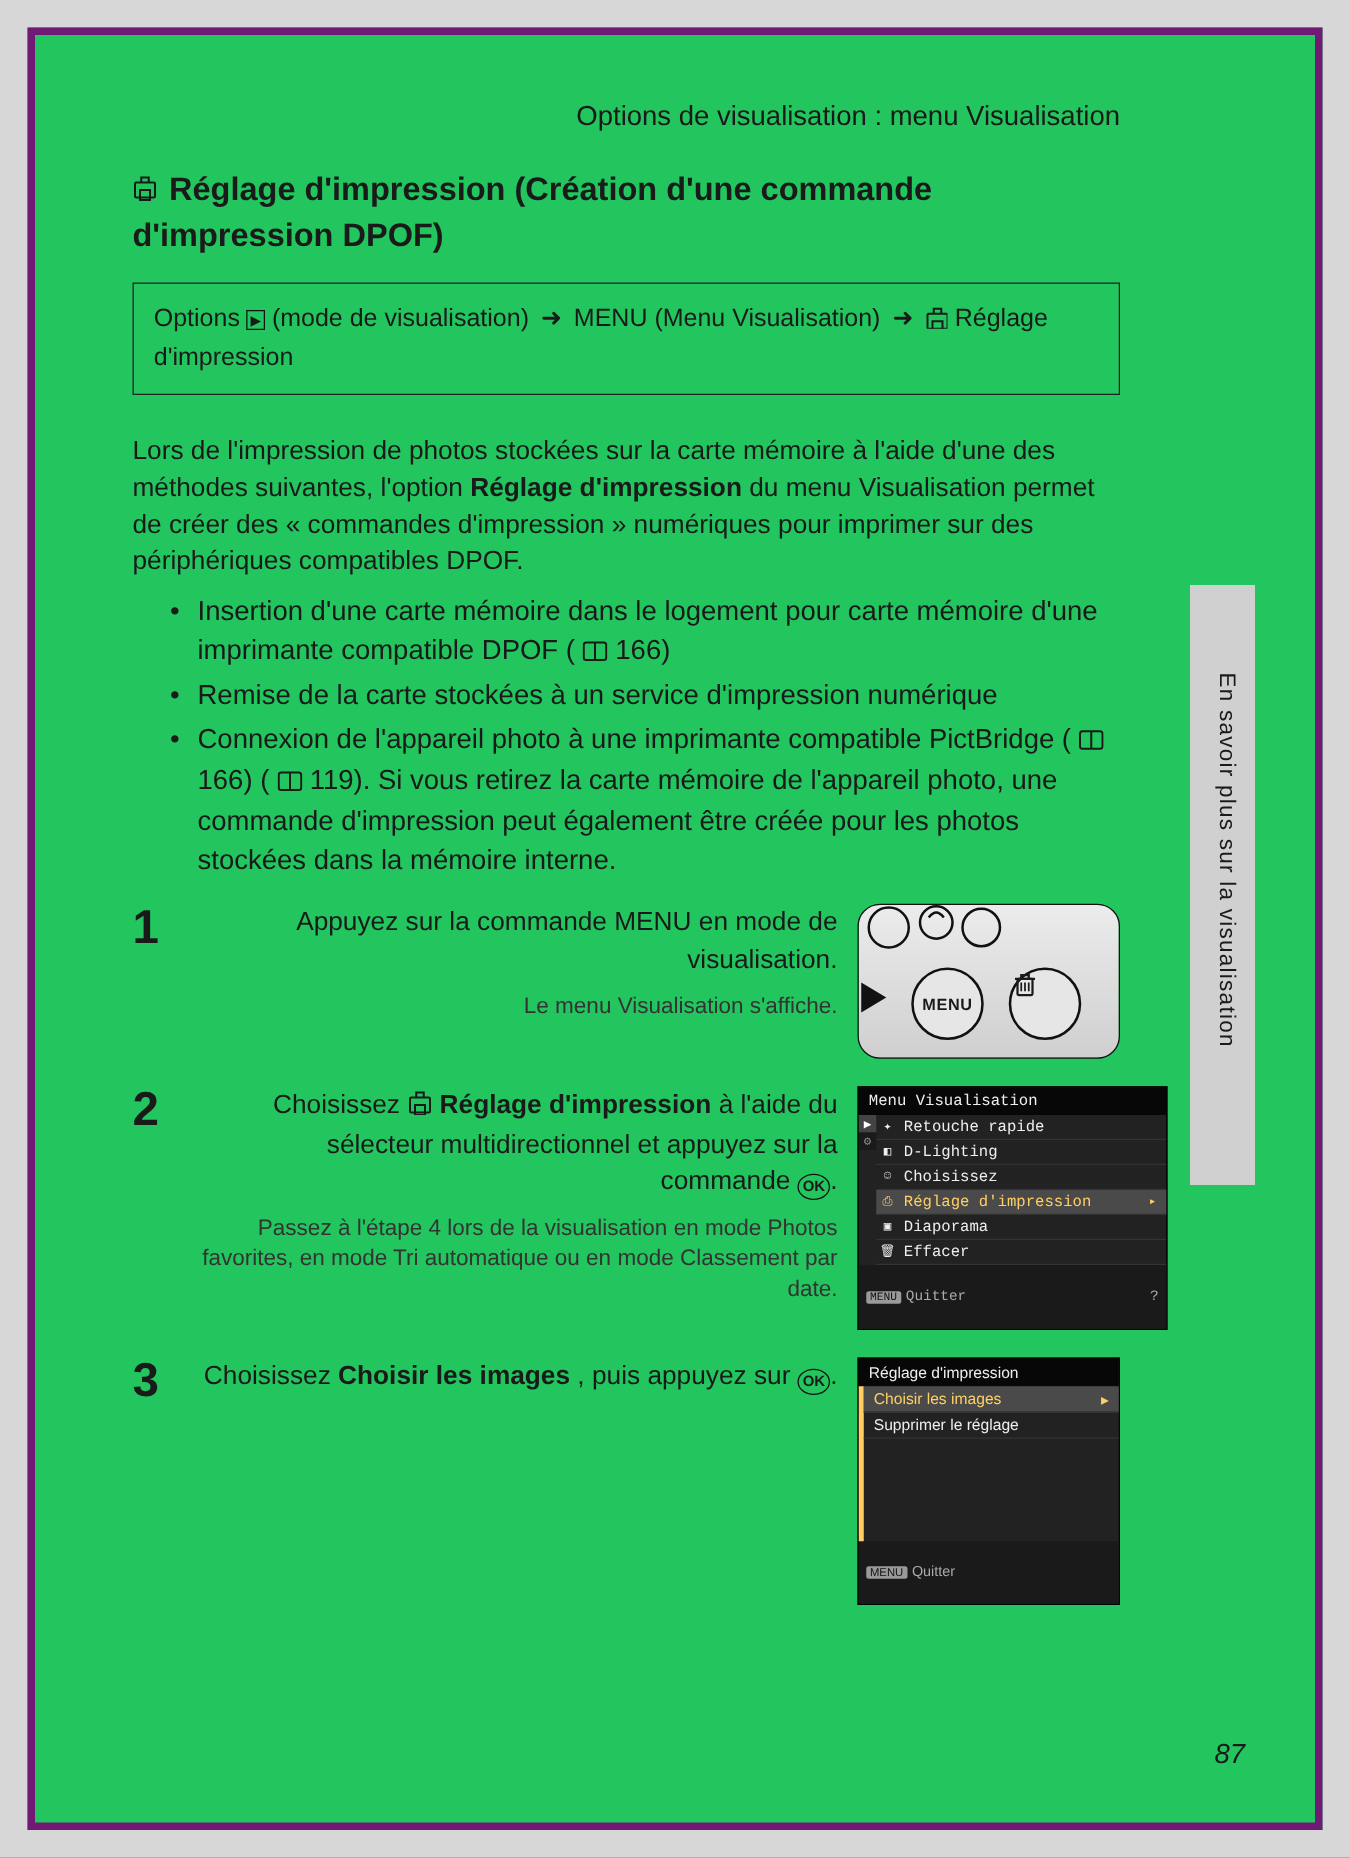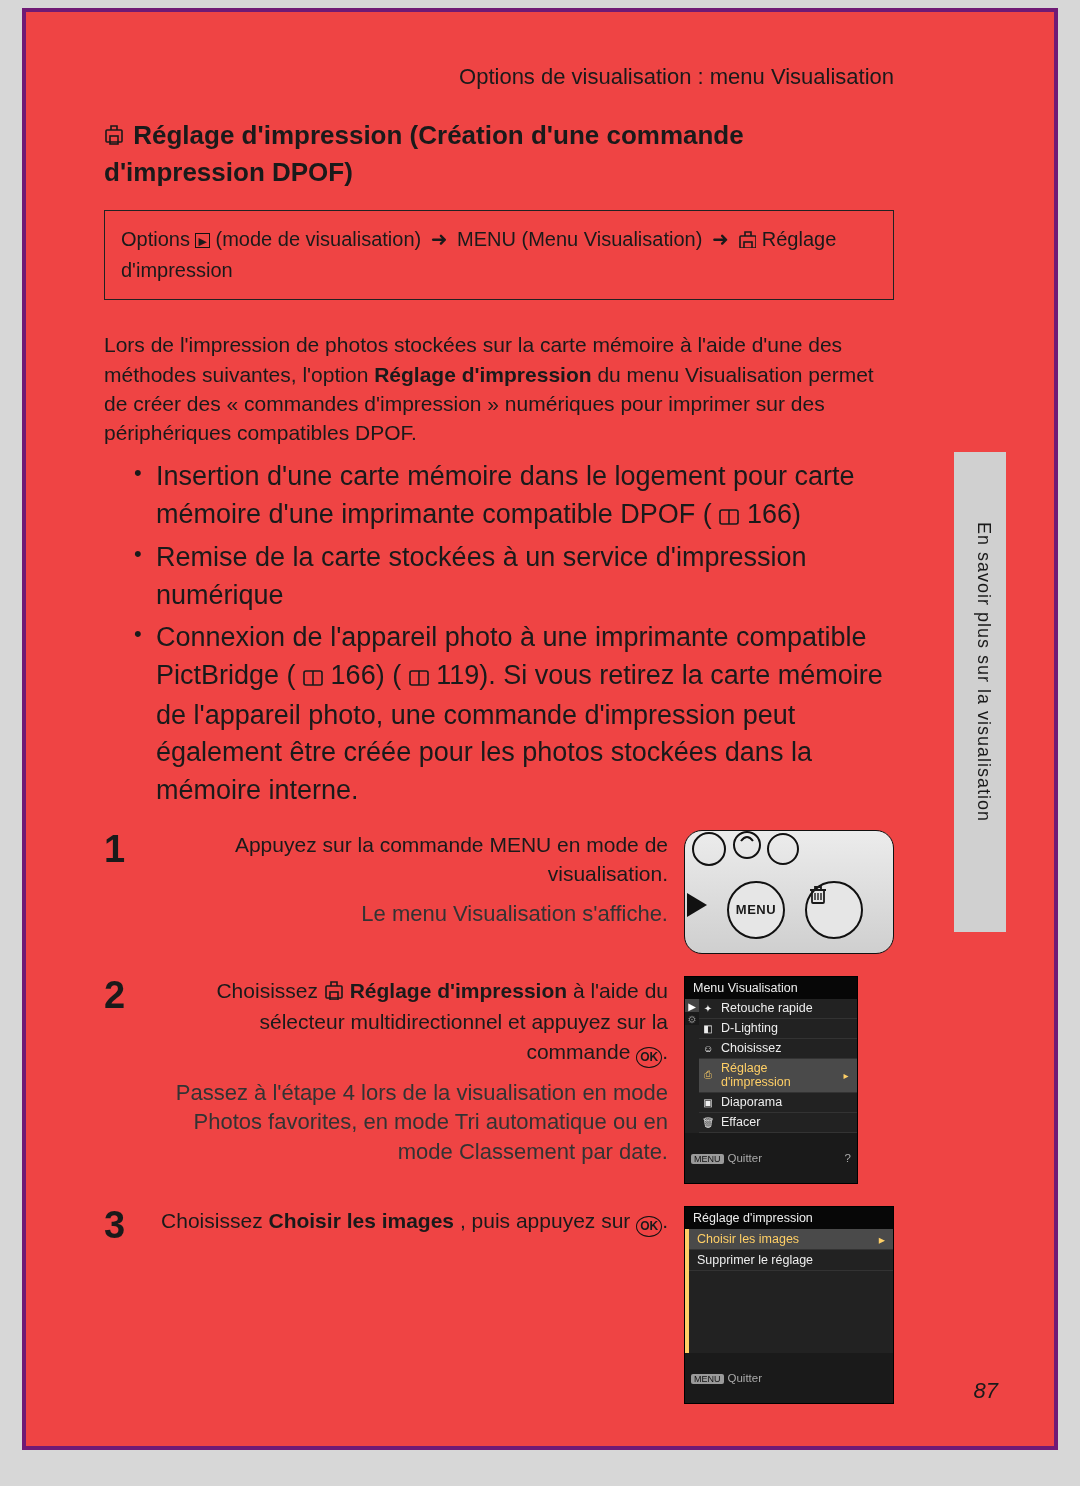--- a/index.html
+++ b/index.html
@@ -7,47 +7,47 @@
     font-family: "Helvetica Neue", Arial, sans-serif;
     background: #d7d7d7;
     width: 1080px;
     height: 1486px;
     position: relative;
     color: #1a1a1a;
   }
   .page {
     position: absolute;
     left: 22px;
-    top: 8px;
+    top: 22px;
     width: 1036px;
     height: 1442px;
-    background: #ef4444;
-    border: 4px solid #701a75;
+    background: #22c55e;
+    border: 6px solid #701a75;
     padding: 52px 48px 40px 60px;
   }
   .page-inner { width: 790px; margin-left: 18px; }
   .breadcrumb { text-align: right; font-size: 22px; margin-bottom: 28px; }
   .h1 { font-size: 26px; font-weight: 700; line-height: 1.35; margin-bottom: 20px; }
   .cmd-box {
     border: 1px solid #222;
     padding: 14px 16px;
     font-size: 20px;
     line-height: 1.45;
     margin-bottom: 30px;
   }
   .intro { font-size: 21px; line-height: 1.4; margin-bottom: 10px; }
-  ul.bullets { list-style: none; padding-left: 30px; font-size: 27px; line-height: 1.4; }
+  ul.bullets { list-style: none; padding-left: 30px; font-size: 22px; line-height: 1.4; }
   ul.bullets li { position: relative; padding-left: 22px; margin-bottom: 4px; }
   ul.bullets li::before { content: "•"; position: absolute; left: 0; font-size: 22px; }
   .steps { margin-top: 20px; }
   .step { display: flex; gap: 16px; margin-bottom: 22px; }
   .step-num { font-size: 38px; font-weight: 700; width: 36px; line-height: 1; }
   .step-body { flex: 1; text-align: right; }
   .step-title { font-size: 21px; line-height: 1.4; margin-bottom: 10px; }
-  .step-sub { font-size: 22px; color: #333; line-height: 1.35; }
+  .step-sub { font-size: 18px; color: #333; line-height: 1.35; }
   .step-figure { width: 210px; min-width: 210px; }
   .cam-box {
     border: 1.5px solid #111;
     border-radius: 18px;
     height: 124px;
     background: linear-gradient(#ececec,#cfcfcf);
     position: relative;
     overflow: hidden;
   }
   .cam-box svg { position:absolute; left:0; top:0; }
@@ -64,22 +64,22 @@
     font-size:13px;font-weight:700;letter-spacing:0.5px;background:#e6e6e6;
   }
   .cam-trash-btn {
     position:absolute;left:120px;top:50px;width:58px;height:58px;
     border:2.5px solid #111;border-radius:50%;
     display:flex;align-items:center;justify-content:center;background:#e6e6e6;
   }
   .cam-top { position:absolute;left:52px;top:4px;width:120px;height:40px; }
 
   .screen {
-    width: 174px; background:#222; border:1px solid #000;
-    font-size: 12.5px; color:#eee;
+    width: 248px; background:#222; border:1px solid #000;
+    font-size: 12.5px; color:#eee;font-family:Liberation Mono, monospace;
   }
   .screen-header { background:#070707; padding:4px 8px; font-size:12.5px; }
   .screen-row { display:flex; align-items:center; padding:2.5px 4px 2.5px 2px; border-bottom:1px solid #333; }
   .screen-row.sel { background:#4a4a4a; color:#ffcf66; }
   .screen-row .lab { flex:1; padding-left:6px; }
   .screen-row .lab.yellow { color:#ffcf66; }
   .screen-ico { width:14px;text-align:center;font-size:10px; }
   .screen-tab { width:14px;background:#1a1a1a;text-align:center;font-size:10px;padding-top:2px;color:#888; }
   .screen-tab.active { background:#444; color:#fff; }
   .screen-body { display:flex; }

